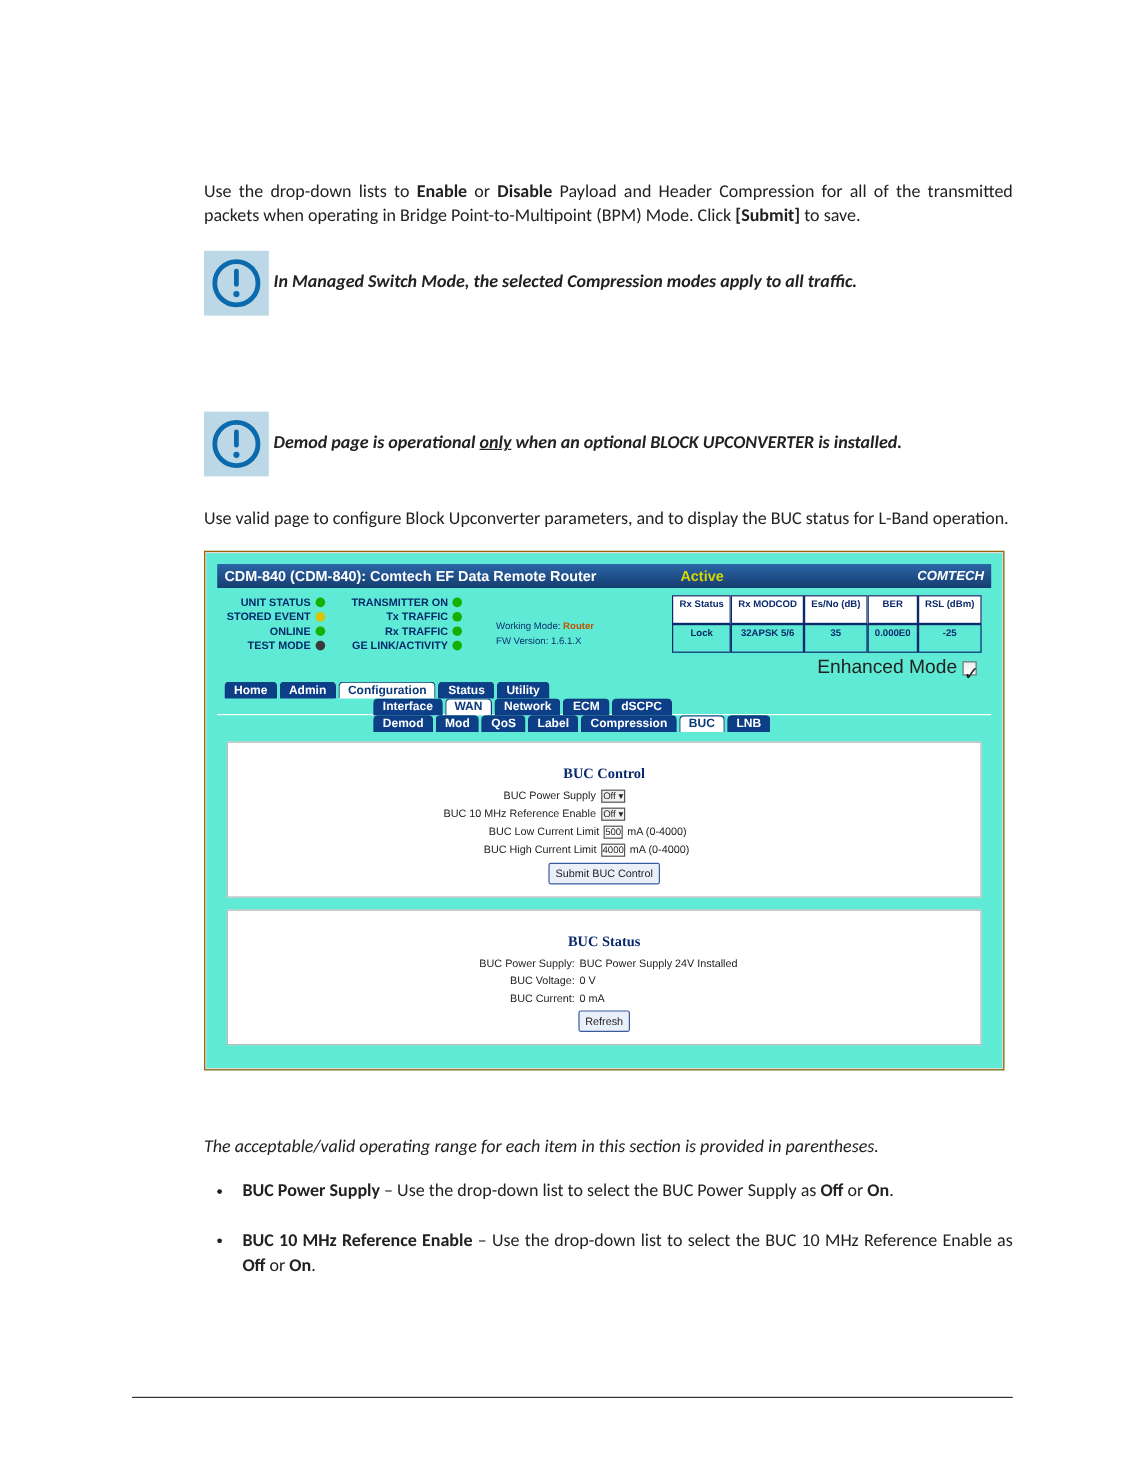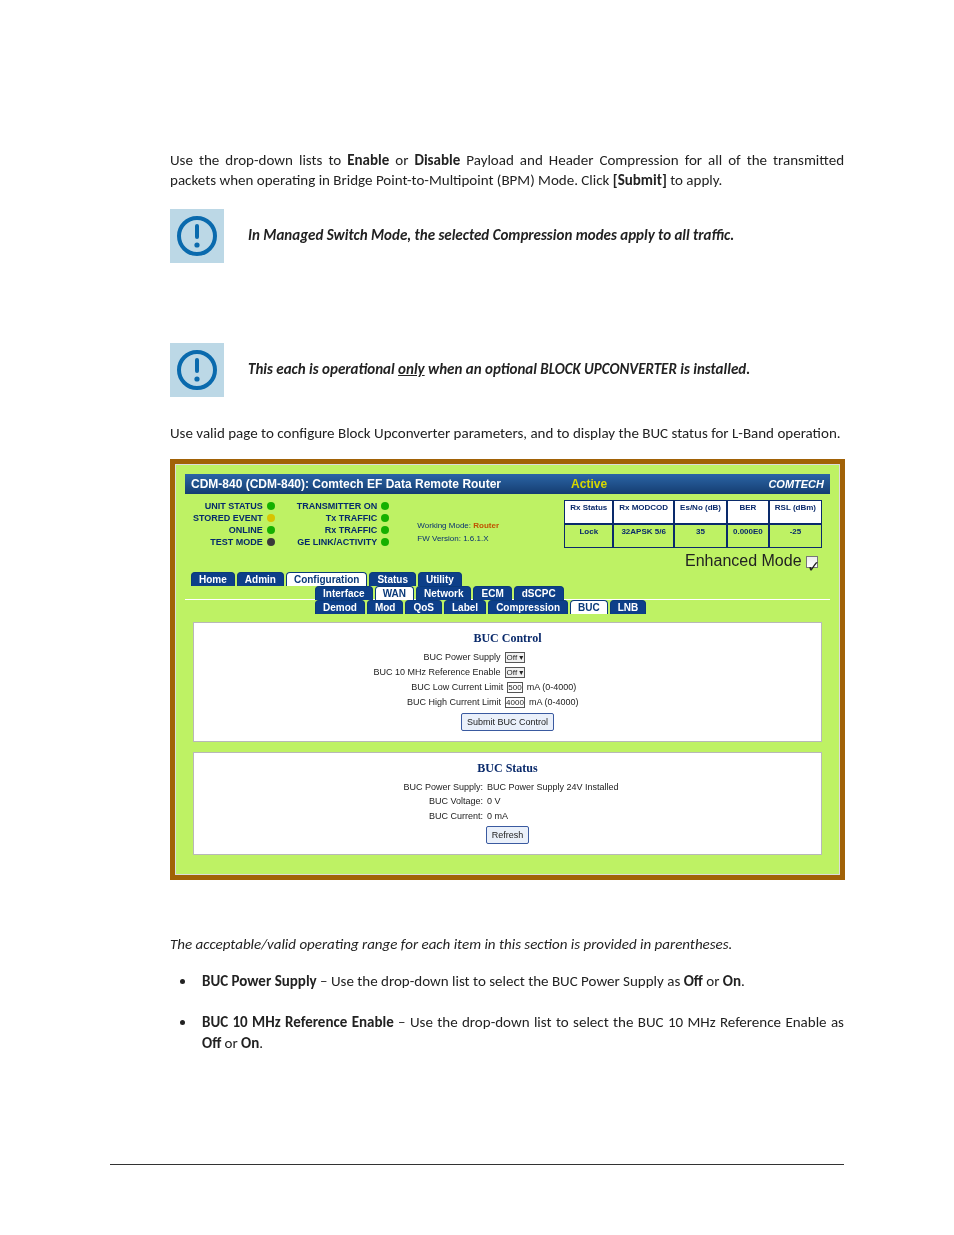--- a/index.html
+++ b/index.html
@@ -19,36 +19,36 @@
   }
   .just { text-align: justify; }
   .bold { font-weight: bold; }
   .ital { font-style: italic; }
   .und  { text-decoration: underline; }
   .para { margin: 0 0 16px 0; line-height: 1.35; }
 
   .note-row {
     display: flex;
     align-items: center;
-    gap: 24px;
+    gap: 4px;
     margin: 18px 0 26px 0;
   }
   .note-icon {
     width: 54px; height: 54px; flex: 0 0 54px;
     background: #bcd8e6;
     display: flex; align-items: center; justify-content: center;
   }
   .note-icon svg { width: 44px; height: 44px; }
   .note-text { font-weight: bold; font-style: italic; line-height: 1.35; }
 
   .ui-screenshot {
     width: 665px;
     margin: 14px 0 24px 0;
-    background: #bef264;
-    border: 5px solid #a16207;
+    background: #5eead4;
+    border: 1px solid #a16207;
     box-shadow: 0 0 0 1px #dcdcdc inset;
     font-family: Tahoma, Arial, sans-serif;
     font-size: 10px;
     color: #222;
   }
   .ui-inner { padding: 10px; }
   .ui-title-bar {
     display: flex; align-items: center;
     color: #fff; font-weight: bold;
     font-size: 12px;
@@ -103,21 +103,21 @@
   .tab { background: #0d3f89; color: #fff; }
   .tab-active, .tab.sel { background: #fff; color: #0a3a7a; }
 
   .tabs-row.row2 { padding-left: 130px; background: linear-gradient(#fff,#fff) 0 100%/100% 1px no-repeat; }
   .tabs-row.row3 { padding-left: 130px; }
 
   .panel {
     background: #fff;
     border: 1px solid #b8b8b8;
     margin: 8px 8px 10px 8px;
-    padding: 6px 6px 10px 6px;
+    padding: 16px 6px 10px 6px;
   }
   .panel h4 {
     text-align: center;
     color: #0a2a6b;
     font-family: Georgia, 'Times New Roman', serif;
     font-weight: bold;
     font-size: 12px;
     margin: 2px 0 4px 0;
   }
   .field-row {
@@ -149,21 +149,21 @@
     left: 110px; right: 110px; bottom: 70px;
     border-top: 1px solid #333;
   }
 </style>
 </head>
 <body>
 
 <div class="page">
 
   <p class="para just">
-    <span>Use the drop-down lists to </span><span class="bold">Enable</span><span> or </span><span class="bold">Disable</span><span> Payload and Header Compression for all of the transmitted packets when operating in Bridge Point-to-Multipoint (BPM) Mode. Click </span><span class="bold">[Submit]</span><span> to apply.</span>
+    <span>Use the drop-down lists to </span><span class="bold">Enable</span><span> or </span><span class="bold">Disable</span><span> Payload and Header Compression for all of the transmitted packets when operating in Bridge Point-to-Multipoint (BPM) Mode. Click </span><span class="bold">[Submit]</span><span> to save.</span>
   </p>
 
   <div class="note-row">
     <div class="note-icon">
       <svg viewBox="0 0 44 44">
           <circle cx="22" cy="22" r="18" fill="none" stroke="#0a6aad" stroke-width="4"></circle>
           <rect x="20" y="10" width="4" height="15" rx="2" fill="#0a6aad"></rect>
           <circle cx="22" cy="31" r="2.6" fill="#0a6aad"></circle>
         </svg>
     </div>
@@ -174,21 +174,21 @@
 
   <div class="note-row">
     <div class="note-icon">
       <svg viewBox="0 0 44 44">
           <circle cx="22" cy="22" r="18" fill="none" stroke="#0a6aad" stroke-width="4"></circle>
           <rect x="20" y="10" width="4" height="15" rx="2" fill="#0a6aad"></rect>
           <circle cx="22" cy="31" r="2.6" fill="#0a6aad"></circle>
         </svg>
     </div>
     <div class="note-text">
-      <span>This each is operational </span><span class="und">only</span><span> when an optional BLOCK UPCONVERTER is installed.</span>
+      <span>Demod page is operational </span><span class="und">only</span><span> when an optional BLOCK UPCONVERTER is installed.</span>
     </div>
   </div>
 
   <p class="para just">Use valid page to configure Block Upconverter parameters, and to display the BUC status for L-Band operation.</p>
 
   <div class="ui-screenshot">
     <div class="ui-inner">
       <div class="ui-title-bar">
         <span>CDM-840 (CDM-840): Comtech EF Data Remote Router</span>
         <span style="flex:0 0 70px"></span>

